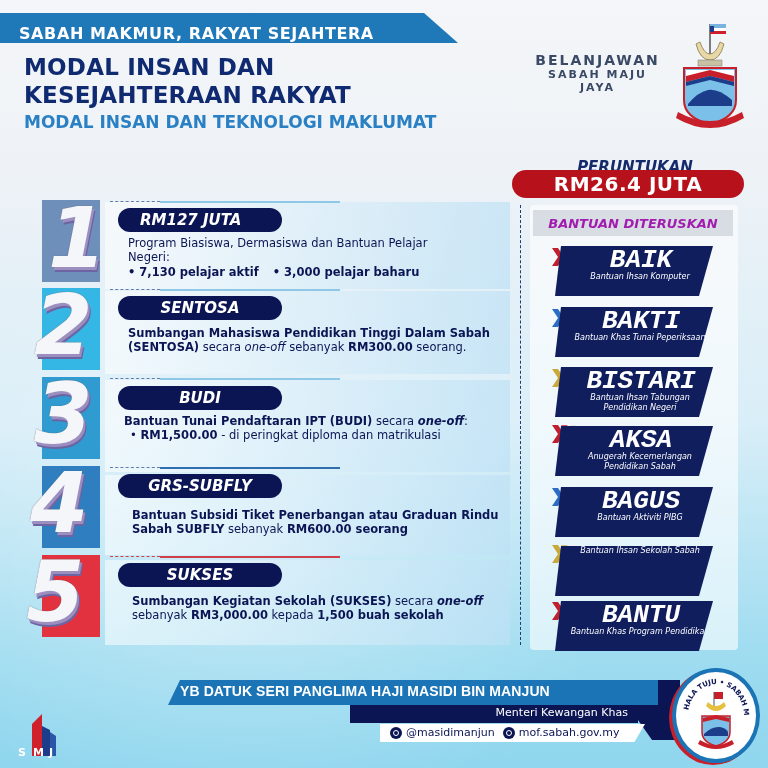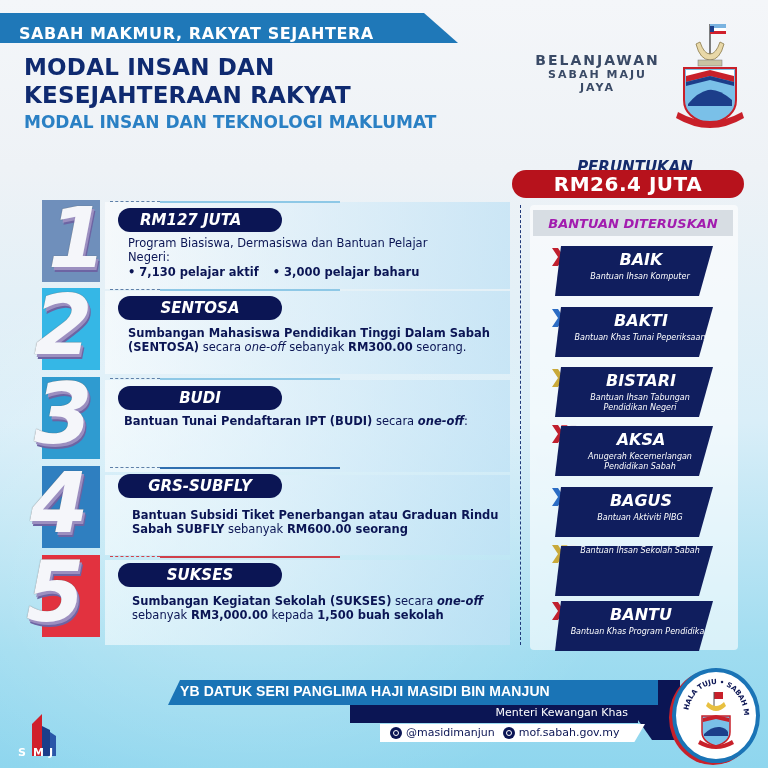--- a/index.html
+++ b/index.html
@@ -74,21 +74,21 @@
     background: #d7dde3; display: flex; align-items: center; justify-content: center;
   }
   .bantuan-head span { font-size: 13px; font-weight: 900; font-style: italic; color: #a21caf; }
 
   .prog {
     position: absolute; left: 555px; width: 158px; height: 50px;
     background: #101e5e;
     clip-path: polygon(6px 0, 100% 0, calc(100% - 14px) 100%, 0 100%);
     color: #fff; text-align: center;
   }
-  .prog .p-name { font-size: 16px; font-weight: 900; font-style: italic; line-height: 24px; margin-top: 2px; padding-left: 14px; }
+  .prog .p-name { font-size: 26px; font-weight: 900; font-style: italic; line-height: 24px; margin-top: 2px; padding-left: 14px; font-family: Liberation Mono, monospace; }
   .prog .p-desc { font-size: 8px; font-style: italic; line-height: 10px; padding-left: 12px; }
   .chev {
     position: absolute; left: 552px; width: 30px; height: 18px; display: flex;
   }
   .chev i {
     display: block; width: 12px; height: 18px; margin-right: -3px;
     clip-path: polygon(0 0, 50% 0, 100% 50%, 50% 100%, 0 100%, 50% 50%);
     background: #fff; position: relative;
   }
 
@@ -302,20 +302,21 @@
 <div class="item-line" style="top:378px">
     <div class="dash"></div>
     <div class="solid"></div>
   </div>
 <div class="num-box" style="top:377px; background:#2f9bd0"></div>
 <div class="num-digit" style="top:372px; left:34px">3</div>
 <div class="pill center" style="top:386px">BUDI</div>
 <div class="item-text" style="top:414px; left:124px">
   <b>Bantuan Tunai Pendaftaran IPT (BUDI)</b><span> secara </span><b><i>one-off</i></b><span>:</span>
   <div style="padding-left:6px">
+    <div><span>• </span><b>RM1,500.00</b><span> - di peringkat diploma dan matrikulasi</span></div>
   </div>
 </div>
 
 <div class="item-bg" style="top:475px; height:80px"></div>
 <div class="item-line" style="top:467px">
     <div class="dash"></div>
     <div class="solid" style="background:#2f6fb0"></div>
   </div>
 <div class="num-box" style="top:466px; background:#2f7fc0"></div>
 <div class="num-digit" style="top:461px; left:30px">4</div>

